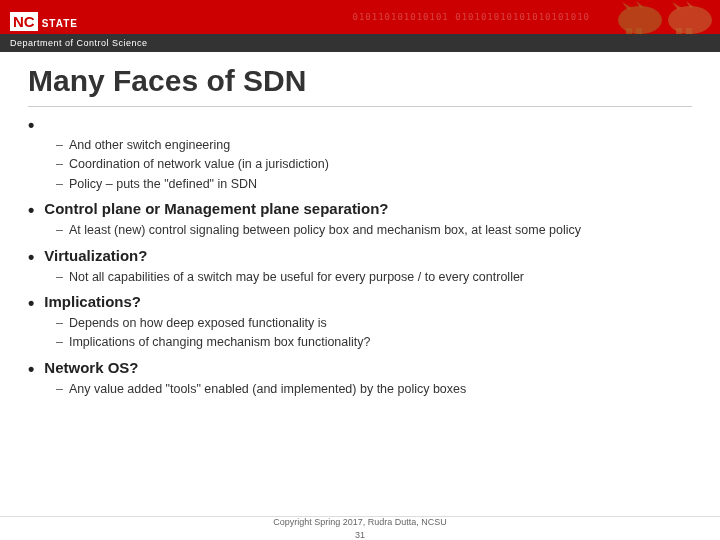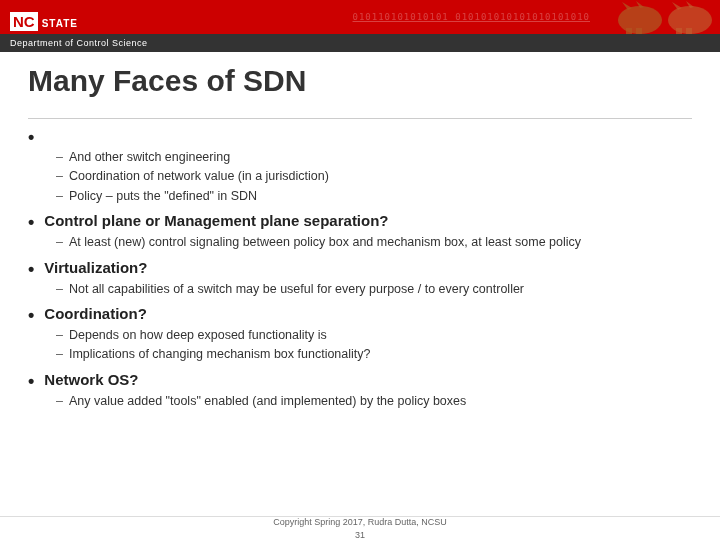--- a/index.html
+++ b/index.html
@@ -59,21 +59,20 @@
       padding-right: 10px;
       overflow: hidden;
       padding-bottom: 18px;
     }
 
     .header-binary span {
       color: rgba(255,255,255,0.25);
       font-size: 9px;
       font-family: monospace;
       letter-spacing: 1px;
-      text-decoration: underline;
     }
 
     
     .wolf-area {
       width: 120px;
       display: flex;
       align-items: center;
       justify-content: flex-end;
       padding-bottom: 18px;
       overflow: hidden;
@@ -85,21 +84,21 @@
       height: calc(540px - 52px - 24px);
     }
 
     
     .slide-title {
       font-size: 30px;
       font-weight: bold;
       color: #333;
       margin-bottom: 8px;
       border-bottom: 1px solid #ccc;
-      padding-bottom: 20px;
+      padding-bottom: 8px;
       font-family: Arial, sans-serif;
     }
 
     
     .bullet-list {
       list-style: none;
       padding: 0;
     }
 
     .bullet-item {
@@ -297,21 +296,21 @@
         <li class="sub-item">
           <span class="sub-dash">–</span>
           <span class="sub-text">Not all capabilities of a switch may be useful for every purpose / to every controller</span>
         </li>
       </ul>
     </li>
 
     <li class="bullet-item">
       <div class="bullet-main">
         <span class="bullet-dot">•</span>
-        <span>Coordination?</span>
+        <span>Implications?</span>
       </div>
       <ul class="sub-list">
         <li class="sub-item">
           <span class="sub-dash">–</span>
           <span class="sub-text">Depends on how deep exposed functionality is</span>
         </li>
         <li class="sub-item">
           <span class="sub-dash">–</span>
           <span class="sub-text">Implications of changing mechanism box functionality?</span>
         </li>

